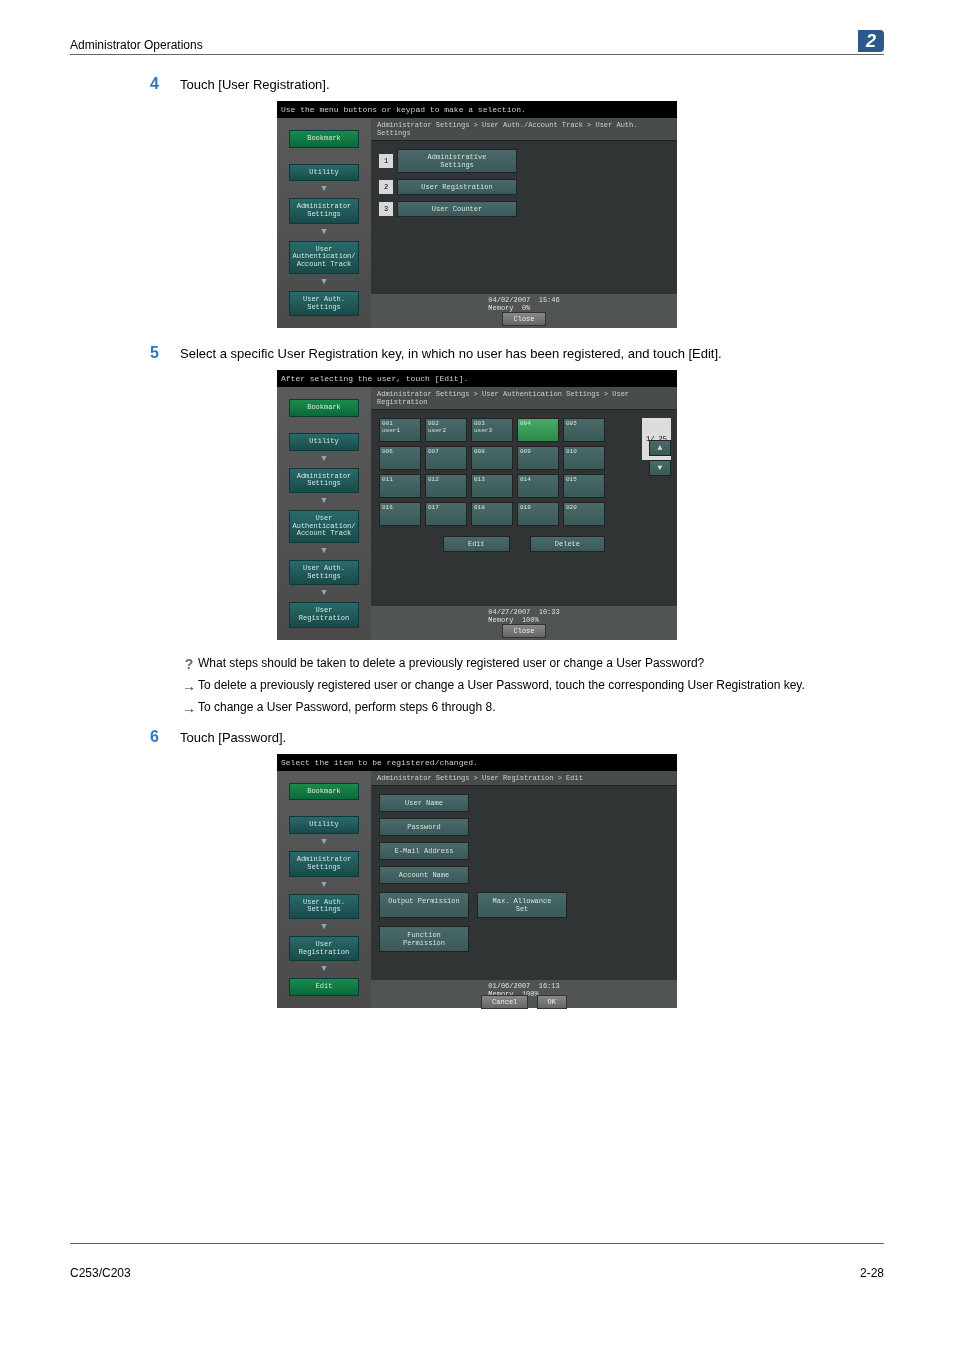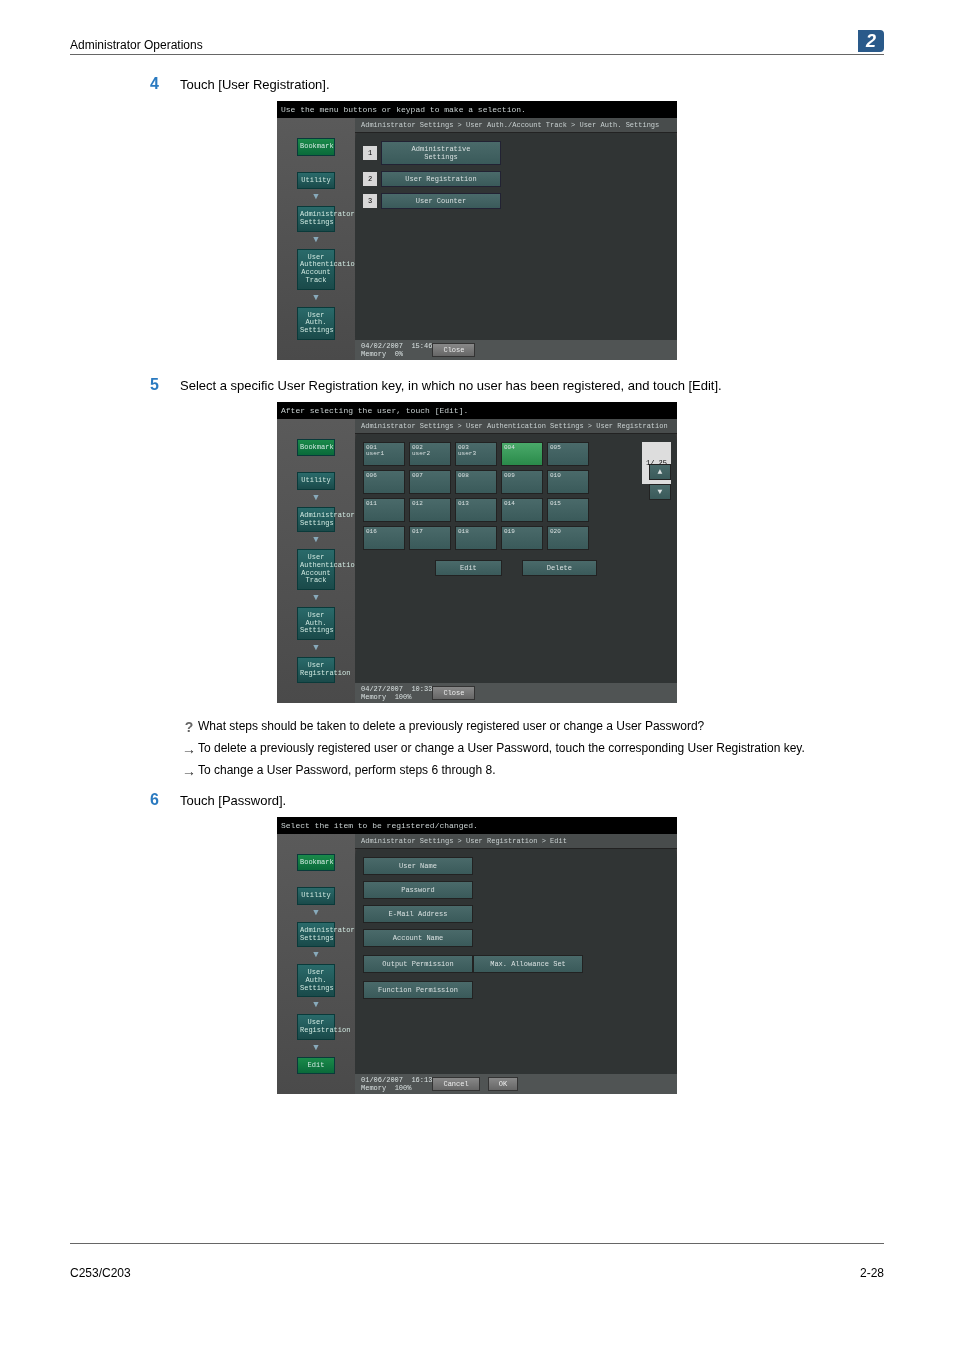--- a/index.html
+++ b/index.html
@@ -66,23 +66,23 @@
     display: flex;
     flex-direction: column;
   }
   .panel-instr {
     padding: 4px 4px;
     background: #000;
     color:#c8d0d0;
   }
   .panel-main { display:flex; min-height: 180px; }
   .panel-side {
-    width: 78px;
+    width: 94px;
     background: linear-gradient(#5a5a5a,#4a4a4a);
-    padding: 20px;
+    padding: 12px;
     display:flex; flex-direction:column; gap:4px;
   }
   .side-btn {
     background: linear-gradient(#2a6a6a,#1a4a4a);
     border:1px solid #0a3a3a;
     color:#d0e8e0;
     text-align:center;
     padding:4px 2px;
     font-size:7px;
     line-height:1.1;
@@ -90,35 +90,35 @@
   .side-btn.bookmark { background: linear-gradient(#1a8a4a,#0a6a3a); }
   .side-arrow { text-align:center; color:#8ab; font-size:9px; line-height:1;}
   .panel-body { flex:1; background:#303434; display:flex; flex-direction:column;border-radius:24px; }
   .panel-crumb {
     background:#484c4c; padding:3px 6px; font-size:7px; color:#c8d0d0; border-bottom:1px solid #222;
   }
   .panel-content { flex:1; padding:8px; position:relative; }
   .menu-row { display:flex; align-items:center; margin-bottom:6px; }
   .menu-num { width:14px; height:14px; background:#d8d8d8; color:#000; text-align:center; line-height:14px; font-size:7px; margin-right:4px;}
   .menu-item { background:linear-gradient(#4a6a6a,#3a5a5a); border:1px solid #223; padding:3px 18px; width:120px; text-align:center; font-size:7px;}
-  .panel-footer { display:flex; justify-content:flex-start; align-items:center; background:#505454; padding:2px 6px; font-size:7px; }
+  .panel-footer { display:flex; justify-content:center; align-items:center; background:#505454; padding:2px 6px; font-size:7px;flex-direction:column; }
   .close-btn { background:linear-gradient(#888,#666); border:1px solid #333; padding:2px 10px; color:#eee; font-size:7px;}
   .ok-btn { background:linear-gradient(#888,#666); border:1px solid #333; padding:2px 10px; color:#eee; font-size:7px; margin-left:4px;}
   
   .slot-grid { display:grid; grid-template-columns: repeat(5,42px); gap:4px; }
   .slot { height:24px; background:linear-gradient(#4a6a6a,#3a5a5a); border:1px solid #222; font-size:6px; padding:2px; line-height:1.1;}
   .slot.sel { background:linear-gradient(#4aaa6a,#2a8a4a); }
   .page-ind { position:absolute; top:8px; right:6px; background:#ddd; color:#000; font-size:7px; padding:17px 4px;}
   .arrow-btn { position:absolute; right:6px; width:22px; height:16px; background:linear-gradient(#4a6a6a,#3a5a5a); border:1px solid #222; text-align:center; font-size:8px; line-height:14px;}
   .arrow-up { top:30px; }
   .arrow-dn { top:50px; }
   .action-row { display:flex; gap:20px; justify-content:center; margin-top:10px;}
   .action-btn { background:linear-gradient(#4a6a6a,#3a5a5a); border:1px solid #222; padding:3px 24px; font-size:7px;}
-  .field-btn { background:linear-gradient(#4a6a6a,#3a5a5a); border:1px solid #222; padding:4px 8px; width:110px; text-align:center; font-size:7px; margin-bottom:6px;}
-  .field-row2 { display:flex; margin-top:8px;}
+  .field-btn { background:linear-gradient(#4a6a6a,#3a5a5a); border:1px solid #222; padding:4px 8px; width:90px; text-align:center; font-size:7px; margin-bottom:6px;}
+  .field-row2 { display:flex; gap:8px; margin-top:8px;}
   .page-footer {
     position:absolute; bottom:20px; left:70px; right:70px;
     display:flex; justify-content:space-between;
     border-top:1px solid #666; padding-top:22px; font-size:12px;
   }
 </style>
 </head>
 <body>
 
 <div class="page">

